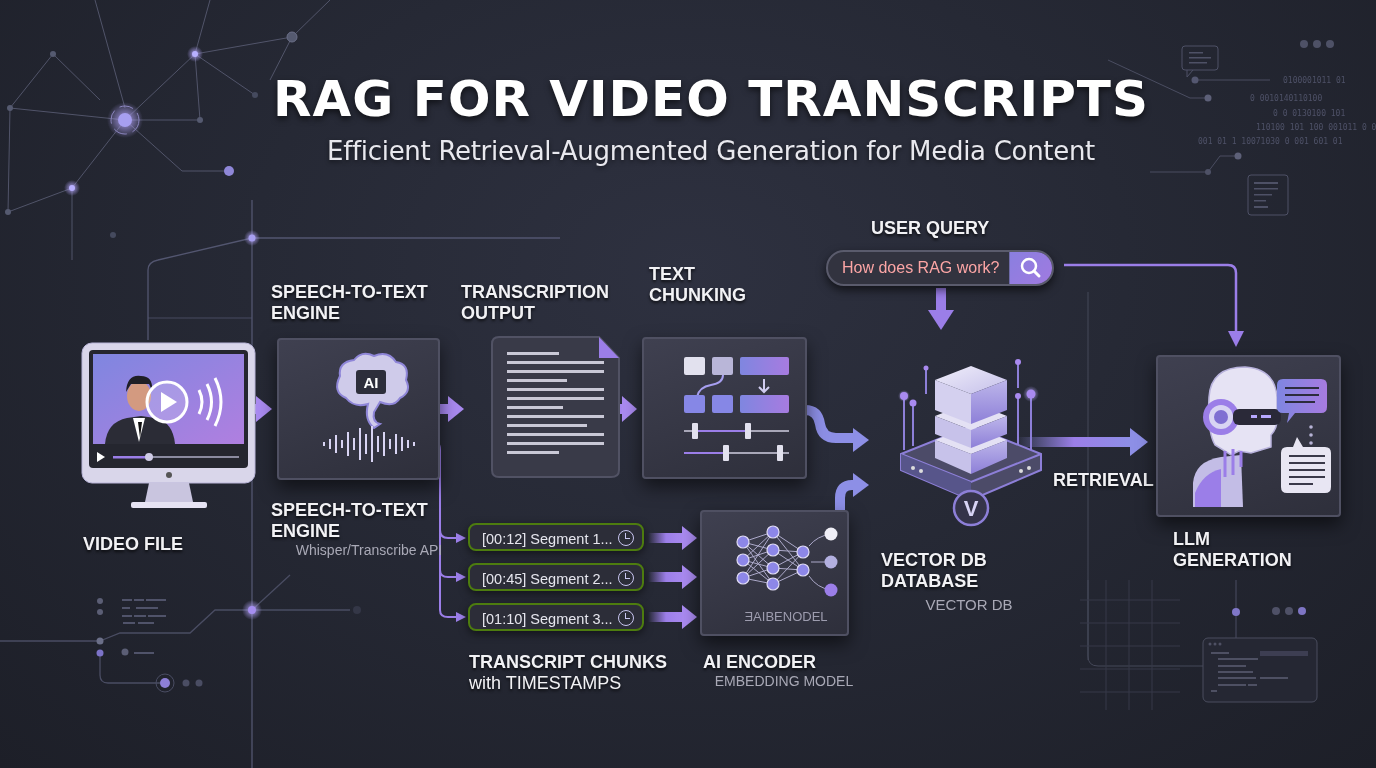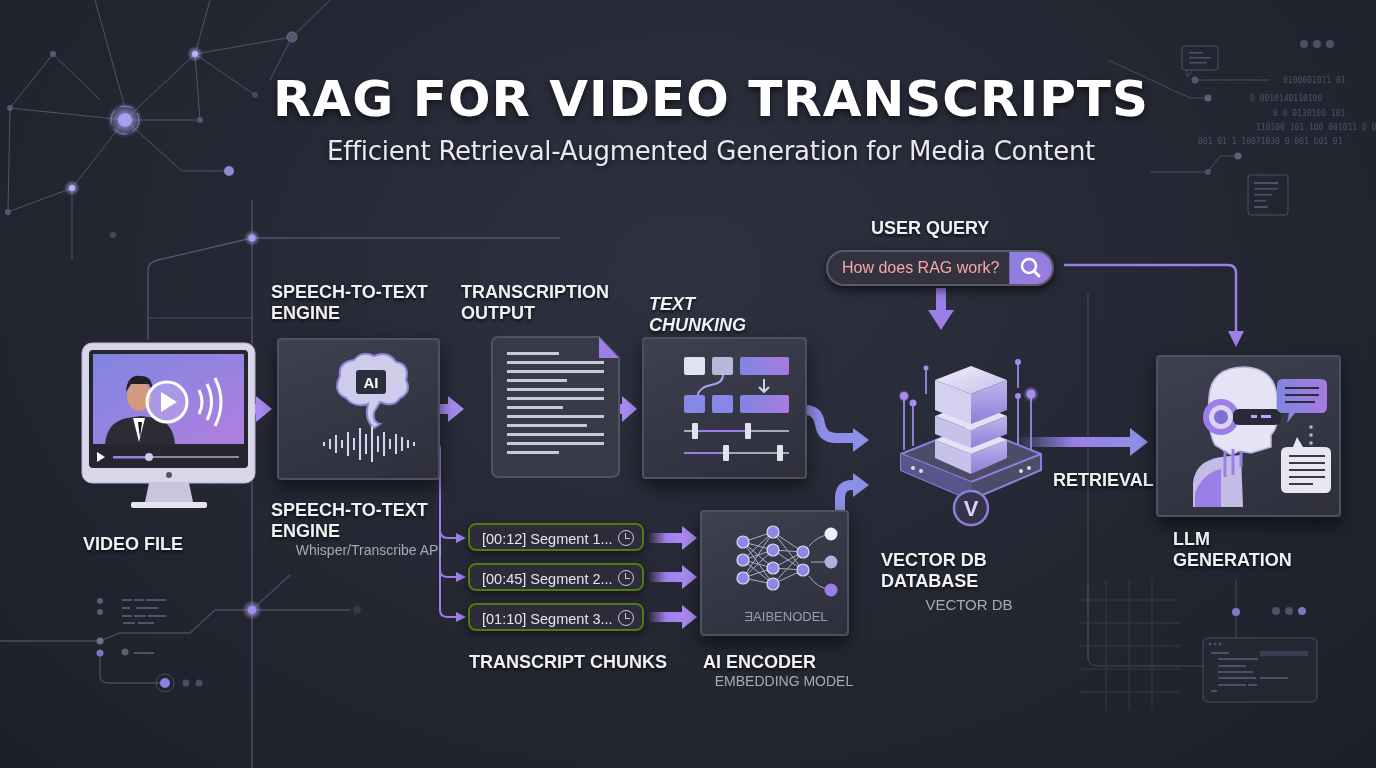--- a/index.html
+++ b/index.html
@@ -329,21 +329,21 @@
         <rect x="16" y="70" width="56" height="3"></rect>
         <rect x="16" y="79" width="97" height="3"></rect>
         <rect x="16" y="88" width="80" height="3"></rect>
         <rect x="16" y="97" width="97" height="3"></rect>
         <rect x="16" y="106" width="97" height="3"></rect>
         <rect x="16" y="115" width="52" height="3"></rect>
     </g>
   </svg>
 </div>
 
-<div class="abs lbl" style="left:626px;top:294px;width:170px;font-style:italic;">
+<div class="abs lbl" style="left:626px;top:264px;width:170px;">
   <div>TEXT</div>
   <div>CHUNKING</div>
 </div>
 <div class="abs card" style="left:642px;top:337px;width:138px;height:138px;">
   <svg width="138" height="138">
     <rect x="17" y="18" width="21" height="18" rx="2" fill="#e2e1ee"></rect>
     <rect x="45" y="18" width="21" height="18" rx="2" fill="#b9b6d8"></rect>
     <rect x="73" y="18" width="49" height="18" rx="2" fill="url(#boxG)"></rect>
     <path d="M56 36 Q56 44 44 46 Q32 48 30 58" fill="none" stroke="#a79ff0" stroke-width="2"></path>
     <path d="M97 40 V52 M92 48 L97 53 L102 48" fill="none" stroke="#d0ccf0" stroke-width="2"></path>
@@ -461,20 +461,21 @@
 <div class="abs seg" style="top:563px;">
   <span>[00:45] Segment 2...</span>
   <span class="clk"></span>
 </div>
 <div class="abs seg" style="top:603px;">
   <span>[01:10] Segment 3...</span>
   <span class="clk"></span>
 </div>
 <div class="abs lbl" style="left:446px;top:652px;width:222px;">
   <div>TRANSCRIPT CHUNKS</div>
+  <div style="font-weight:normal;">with TIMESTAMPS</div>
 </div>
 
 <div class="abs card" style="left:700px;top:510px;width:122px;height:122px;">
   <svg width="122" height="122">
     <g stroke="#c9c5ea" stroke-width="1" opacity=".8">
       <line x1="18" y1="30" x2="48" y2="20"></line>
         <line x1="18" y1="30" x2="48" y2="38"></line>
         <line x1="18" y1="30" x2="48" y2="56"></line>
         <line x1="18" y1="30" x2="48" y2="72"></line>
       <line x1="18" y1="48" x2="48" y2="20"></line>

